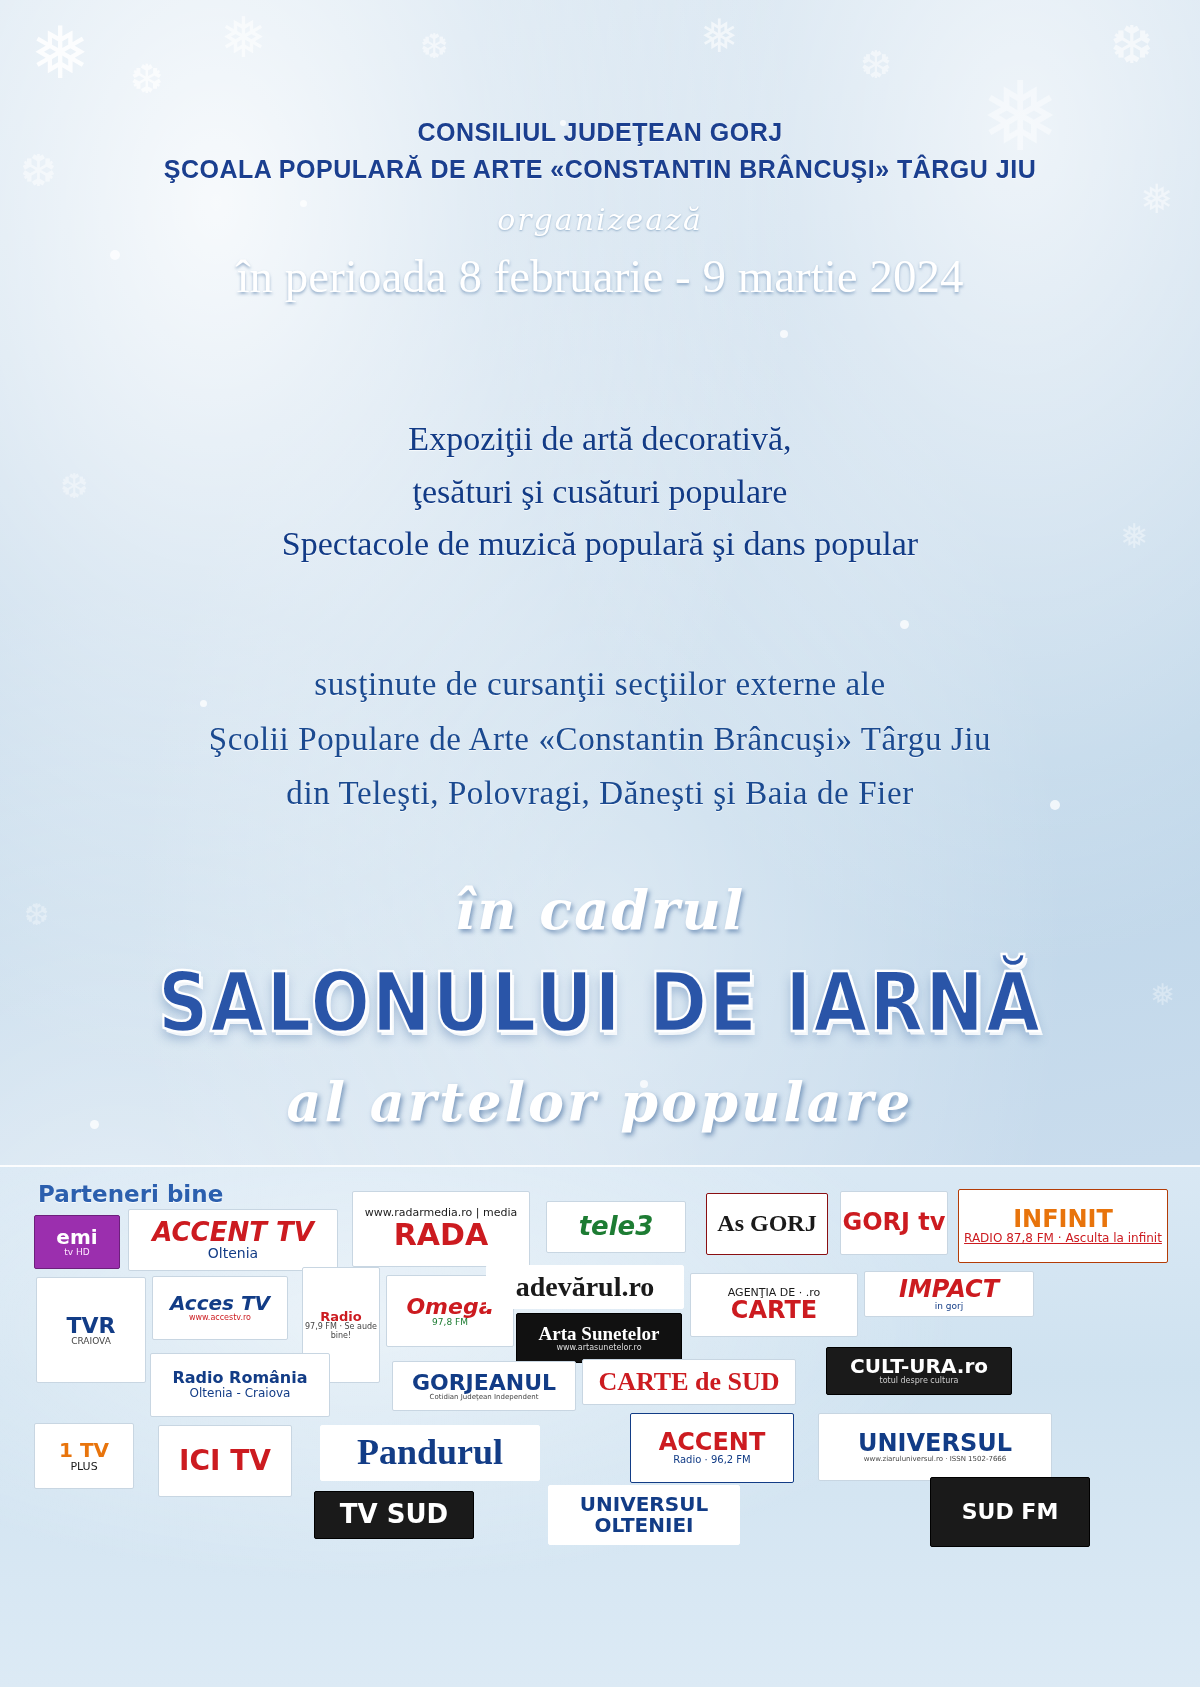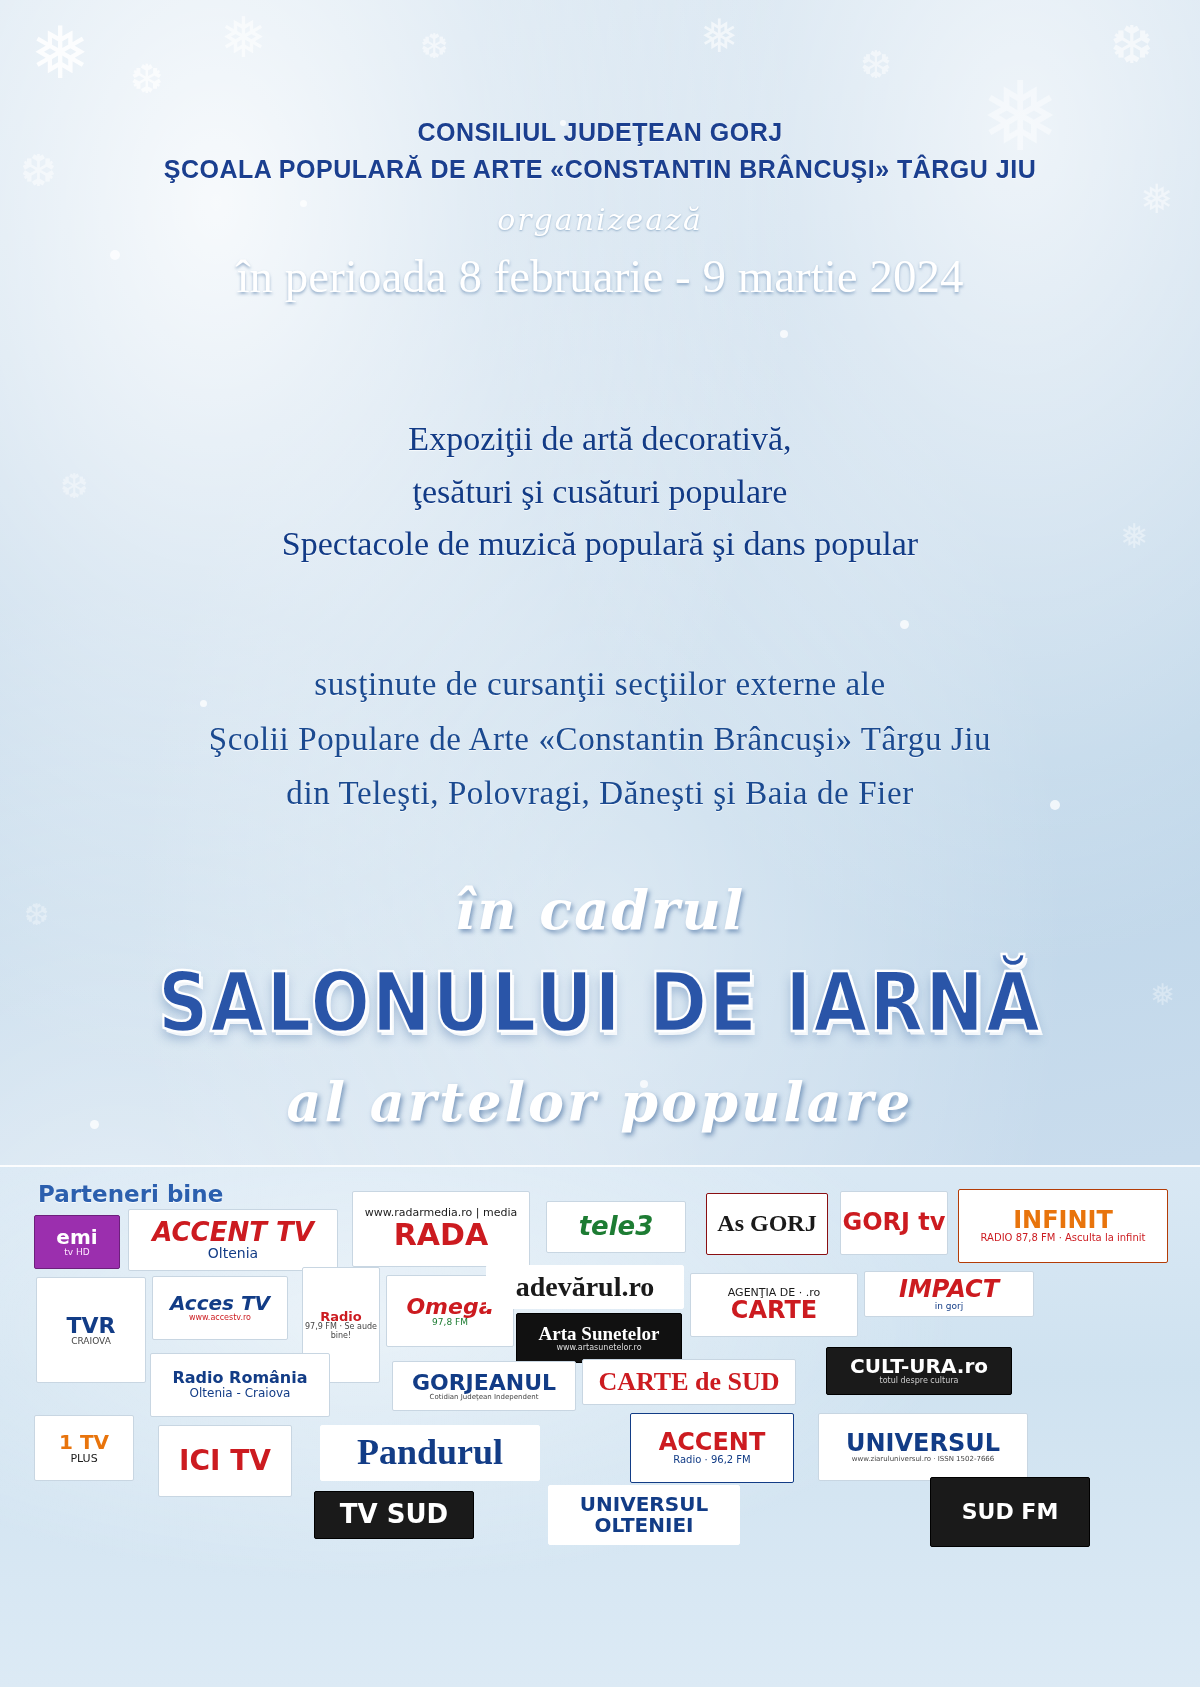--- a/index.html
+++ b/index.html
@@ -264,21 +264,21 @@
       <span class="dark" style="font-size:24px;font-family:'Liberation Serif',serif;">As GORJ</span>
     </div>
 
     <div class="logo" style="left:840px;top:24px;width:108px;height:64px;">
       <span class="red" style="font-size:24px;">GORJ tv</span>
     </div>
 
     <div class="logo" style="left:958px;top:22px;width:210px;height:74px;border-color:#b33c06;">
       <div>
         <span class="orange" style="font-size:24px;">INFINIT</span>
-        <span class="l-sub" style="font-size:10px;color:#cc1b20;">RADIO 87,8 FM · Asculta la infinit</span>
+        <span class="l-sub" style="font-size:12px;color:#cc1b20;text-decoration:underline;">RADIO 87,8 FM · Asculta la infinit</span>
       </div>
     </div>
 
     <div class="logo" style="left:36px;top:110px;width:110px;height:106px;">
       <div>
         <span class="blue" style="font-size:22px;">TVR</span>
         <span class="l-sub">CRAIOVA</span>
       </div>
     </div>
 
@@ -346,21 +346,21 @@
       <span class="red" style="font-size:26px;font-family:'Liberation Serif',serif;">CARTE de SUD</span>
     </div>
 
     <div class="logo" style="left:826px;top:180px;width:186px;height:48px;background:#1a1a1a;border-color:#000000;">
       <div>
         <span class="white" style="font-size:20px;">CULT-URA.ro</span>
         <span class="l-sub" style="color:#cccccc;font-size:8px;">totul despre cultura</span>
       </div>
     </div>
 
-    <div class="logo" style="left:34px;top:248px;width:100px;height:66px;">
+    <div class="logo" style="left:34px;top:256px;width:100px;height:66px;">
       <div>
         <span class="orange" style="font-size:20px;">1 TV</span>
         <span class="l-sub" style="font-size:11px;color:#1a1a1a;">PLUS</span>
       </div>
     </div>
 
     <div class="logo" style="left:158px;top:258px;width:134px;height:72px;">
       <span class="red" style="font-size:28px;">ICI TV</span>
     </div>
 
@@ -368,21 +368,21 @@
       <span class="blue" style="font-size:36px;font-family:'Liberation Serif',serif;">Pandurul</span>
     </div>
 
     <div class="logo" style="left:630px;top:246px;width:164px;height:70px;border-color:#123c86;">
       <div>
         <span class="red" style="font-size:24px;">ACCENT</span>
         <span class="l-sub" style="font-size:10px;color:#123c86;">Radio · 96,2 FM</span>
       </div>
     </div>
 
-    <div class="logo" style="left:818px;top:246px;width:210px;height:68px;">
+    <div class="logo" style="left:818px;top:246px;width:234px;height:68px;">
       <div>
         <span class="blue" style="font-size:24px;">UNIVERSUL</span>
         <span class="l-sub" style="font-size:7px;">www.ziaruluniversul.ro · ISSN 1502-7666</span>
       </div>
     </div>
 
     <div class="logo" style="left:314px;top:324px;width:160px;height:48px;background:#1a1a1a;border-color:#000000;">
       <span class="white" style="font-size:26px;">TV SUD</span>
     </div>
 

